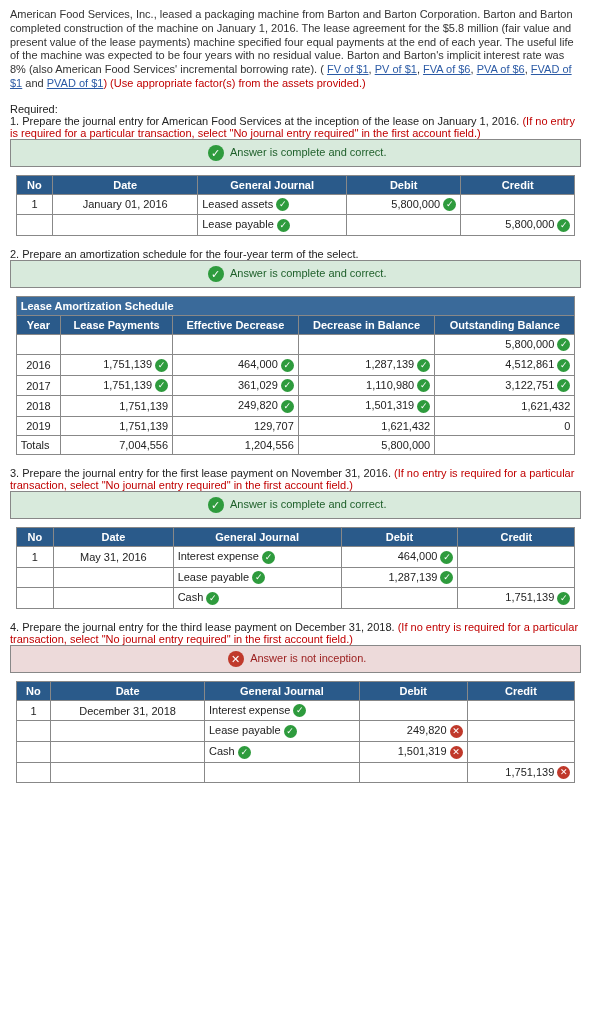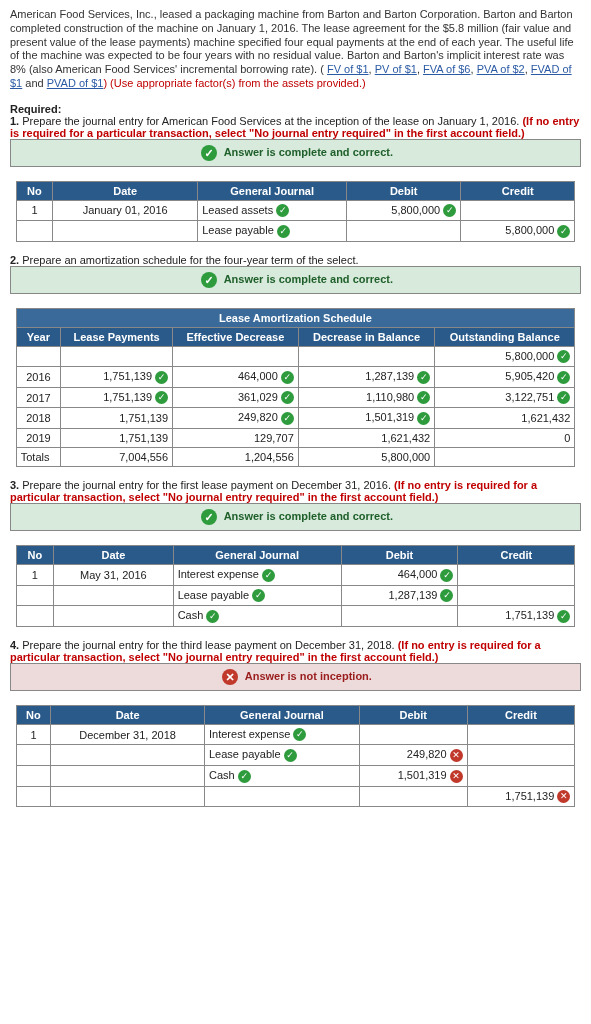--- a/index.html
+++ b/index.html
@@ -1,45 +1,45 @@
 <!DOCTYPE html>
 <html><head>
 <meta charset="utf-8">
 <style>
   body{margin:0;font-family:Arial,Helvetica,sans-serif;font-size:11px;color:#222;background:#fff;width:591px}
   .wrap{padding:8px 10px}
   .intro{line-height:1.25;color:#333}
   .intro a{color:#2b5aa5;}
   .red{color:#c00000}
-  .bold{font-weight:bold}
-  .tbl{border-collapse:collapse;width:98%;margin:14px auto 10px;background:#fff}
+  .bold{font-weight:normal}
+  .tbl{border-collapse:collapse;width:98%;margin:8px auto 10px;background:#fff}
   .tbl th,.tbl td{border:1px solid #888;padding:3px 4px;font-size:11px;vertical-align:middle}
   .tbl th{background:#2a5a8a;color:#fff;text-align:center;font-weight:bold}
   .tbl td.center{text-align:center}
   .tbl td.right{text-align:right;white-space:nowrap}
   .tbl td.left{text-align:left}
-  .banner{background:#d8eadc;text-align:center;font-weight:bold;color:#1e5f2a;padding:5px 0;border:1px solid #888}
+  .banner{background:#d8eadc;text-align:center;font-weight:normal;color:#1e5f2a;padding:5px 0;border:1px solid #888}
   .banner.bad{background:#eddada;color:#9a1c1c}
   .mark{display:inline-block;width:13px;height:13px;border-radius:50%;color:#fff;font-size:9px;line-height:13px;text-align:center;vertical-align:middle;margin-left:3px}
   .ok{background:#2e9b3d}
   .no{background:#c0392b}
   .mark.big{width:16px;height:16px;line-height:16px;font-size:11px;margin-right:4px}
-  .amort-title td{background:#3a6a9a;color:#fff;text-align:center;font-weight:bold}
+  .amort-title td{background:#3a6a9a;color:#fff;text-align:left;font-weight:bold}
   .q{margin-top:12px}
 </style>
 </head>
 <body>
 <div class="wrap">
 
 <div class="intro">
   <span>American Food Services, Inc., leased a packaging machine from Barton and Barton Corporation. Barton and Barton completed construction of the machine on January 1, 2016. The lease agreement for the $5.8 million (fair value and present value of the lease payments) machine specified four equal payments at the end of each year. The useful life of the machine was expected to be four years with no residual value. Barton and Barton's implicit interest rate was 8% (also American Food Services' incremental borrowing rate). (</span>
   <a href="#">FV of $1</a>,
   <a href="#">PV of $1</a>,
   <a href="#">FVA of $6</a>,
-  <a href="#">PVA of $2</a>,
+  <a href="#">PVA of $6</a>,
   <a href="#">FVAD of $1</a> and
   <a href="#">PVAD of $1</a><span class="red">) (Use appropriate factor(s) from the assets provided.)</span>
 </div>
 
 <div class="q">
   <div class="bold">Required:</div>
   <div>
     <span class="bold">1.</span>
     <span>Prepare the journal entry for American Food Services at the inception of the lease on January 1, 2016.</span>
     <span class="red bold"> (If no entry is required for a particular transaction, select "No journal entry required" in the first account field.)</span>
@@ -101,21 +101,21 @@
             <td class="right"></td>
             <td class="right"></td>
             <td class="right"></td>
             <td class="right"><span>5,800,000</span><span class="mark ok">✓</span></td>
           </tr>
     <tr>
             <td class="center">2016</td>
             <td class="right"><span>1,751,139</span><span class="mark ok">✓</span></td>
             <td class="right"><span>464,000</span><span class="mark ok">✓</span></td>
             <td class="right"><span>1,287,139</span><span class="mark ok">✓</span></td>
-            <td class="right"><span>5,905,420</span><span class="mark ok">✓</span></td>
+            <td class="right"><span>4,512,861</span><span class="mark ok">✓</span></td>
           </tr>
     <tr>
             <td class="center">2017</td>
             <td class="right"><span>1,751,139</span><span class="mark ok">✓</span></td>
             <td class="right"><span>361,029</span><span class="mark ok">✓</span></td>
             <td class="right"><span>1,110,980</span><span class="mark ok">✓</span></td>
             <td class="right"><span>3,122,751</span><span class="mark ok">✓</span></td>
           </tr>
     <tr>
             <td class="center">2018</td>
@@ -138,21 +138,21 @@
             <td class="right">5,800,000</td>
             <td class="right"></td>
           </tr>
   </tbody>
       </table>
 </div>
 
 <div class="q">
   <div>
     <span class="bold">3.</span>
-    <span>Prepare the journal entry for the first lease payment on December 31, 2016.</span>
+    <span>Prepare the journal entry for the first lease payment on November 31, 2016.</span>
     <span class="red bold"> (If no entry is required for a particular transaction, select "No journal entry required" in the first account field.)</span>
   </div>
   <div class="banner">
     <span class="mark big ok">✓</span>
     <span>Answer is complete and correct.</span>
   </div>
   <table class="tbl">
     <tbody>
           <tr>
             <th>No</th>

